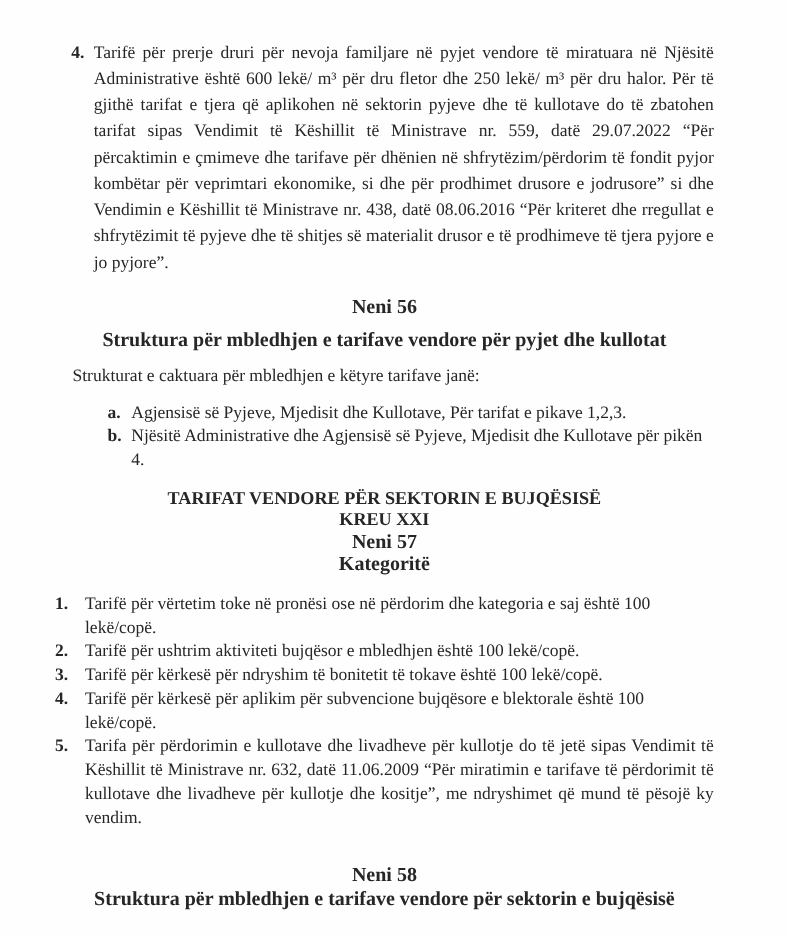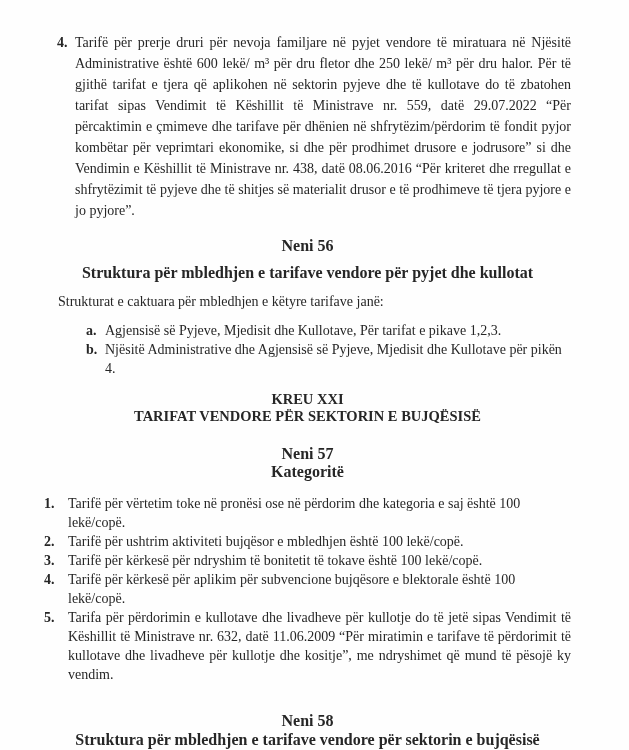--- a/index.html
+++ b/index.html
@@ -49,21 +49,21 @@
   .h-title {
     margin: 0;
     text-align: center;
     font-size: 16px;
     font-weight: bold;
     line-height: 18px;
   }
   .neni56-title   { margin-top: 16px; }
   .neni56-sub     { margin-top: 9px;  }
   .kreu           { margin-top: 13px; font-size: 14.5px; font-weight: bold; text-align: center; line-height: 17px; }
-  .neni57-title   { margin-top: 20px; }
+  .neni57-title   { }
   .neni57-sub     { margin-top: 0px;  }
   .neni58-title   { margin-top: 28px; }
   .neni58-sub     { margin-top: 1px;  }
 
   
   .lead {
     margin: 10px 0 10px 14px;
     font-size: 14px;
     line-height: 19px;
   }
@@ -104,22 +104,22 @@
       <span class="num">a.</span>
       <span class="txt">Agjensisë së Pyjeve, Mjedisit dhe Kullotave, Për tarifat e pikave 1,2,3.</span>
     </div>
     <div class="hang">
       <span class="num">b.</span>
       <span class="txt">Njësitë Administrative dhe Agjensisë së Pyjeve, Mjedisit dhe Kullotave për pikën 4.</span>
     </div>
   </div>
 
   <div class="kreu">
+    <div>TARIFAT VENDORE PËR SEKTORIN E BUJQËSISË</div>
     <div>KREU XXI</div>
-    <div>TARIFAT VENDORE PËR SEKTORIN E BUJQËSISË</div>
   </div>
 
   <div class="h-title neni57-title">Neni 57</div>
   <div class="h-title neni57-sub">Kategoritë</div>
 
   <div class="num-list">
     <div class="hang">
       <span class="num">1.</span>
       <span class="txt">Tarifë për vërtetim toke në pronësi ose në përdorim dhe kategoria e saj është 100 lekë/copë.</span>
     </div>

